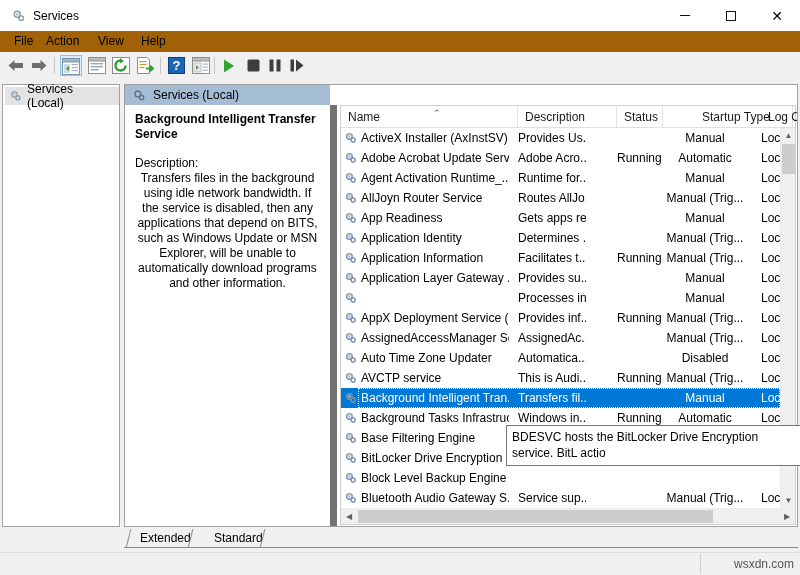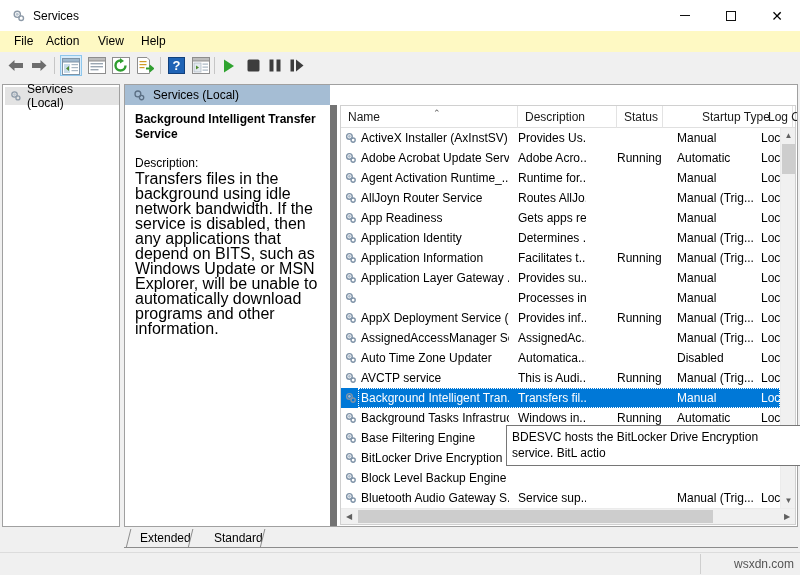--- a/index.html
+++ b/index.html
@@ -35,21 +35,21 @@
   #btn-min{right:92px;}
   #btn-max{right:46px;}
   #btn-close{right:0px;}
   .glyph-min{width:10px;height:1px;background:#111;display:block;}
   .glyph-max{width:10px;height:10px;border:1px solid #111;display:block;box-sizing:border-box;}
   .glyph-close{font-size:14px;line-height:14px;font-family:"Liberation Sans",sans-serif;}
 
   
   .menubar{
     position:absolute;left:0;top:31px;width:800px;height:21px;
-    background:#fef9c3;
+    background:#a16207;
   }
   .menu-item{
     position:absolute;top:0;height:21px;line-height:21px;
     padding:0 8px;font-size:12px;color:#000;
   }
 
   
   .toolbar{
     position:absolute;left:0;top:52px;width:800px;height:27px;
     background:#f0f0f0;border-bottom:1px solid #e2e2e2;
@@ -103,21 +103,21 @@
     position:absolute;left:0;top:20px;width:205px;bottom:0;
     background:#ffffff;padding:7px 10px 0 10px;box-sizing:border-box;
   }
   .detail-title{
     font-weight:bold;font-size:12px;color:#000;line-height:15px;
     margin:0 0 14px 0;
   }
   .detail-action{font-size:12px;color:#000;line-height:15px;margin-bottom:22px;}
   .detail-action a{color:#0645ad;text-decoration:underline;cursor:pointer;}
   .detail-desc-label{font-size:12px;line-height:15px;}
-  .detail-desc{font-size:16px;line-height:15px;}
+  .detail-desc{font-size:12px;line-height:15px;text-align:center;}
 
   
   .listwrap{
     position:absolute;left:205px;top:20px;right:0;bottom:0;
     background:#ffffff;
     border-left:7px solid #737373;
     overflow:hidden;
   }
   .list-outer{
     position:absolute;left:3px;top:0px;right:1px;bottom:1px;
@@ -155,21 +155,21 @@
     position:absolute;left:3px;top:3px;width:14px;height:14px;
   }
   .cell{
     position:absolute;top:0;height:20px;line-height:20px;
     font-size:12px;color:#000;overflow:hidden;white-space:nowrap;
     text-overflow:clip;
   }
   .c-name{left:20px;width:148px;}
   .c-desc{left:177px;width:68px;}
   .c-status{left:276px;width:58px;}
-  .c-startup{left:336px;width:92px;}
+  .c-startup{left:318px;width:92px;text-align:center;}
   .c-logon{left:420px;width:45px;}
 
   
   .vscroll{
     position:absolute;right:0;top:22px;width:15px;bottom:16px;
     background:#f0f0f0;border-left:1px solid #ebebeb;box-sizing:border-box;
   }
   .vs-up,.vs-down{
     position:absolute;left:0;width:15px;height:15px;
     display:flex;align-items:center;justify-content:center;

